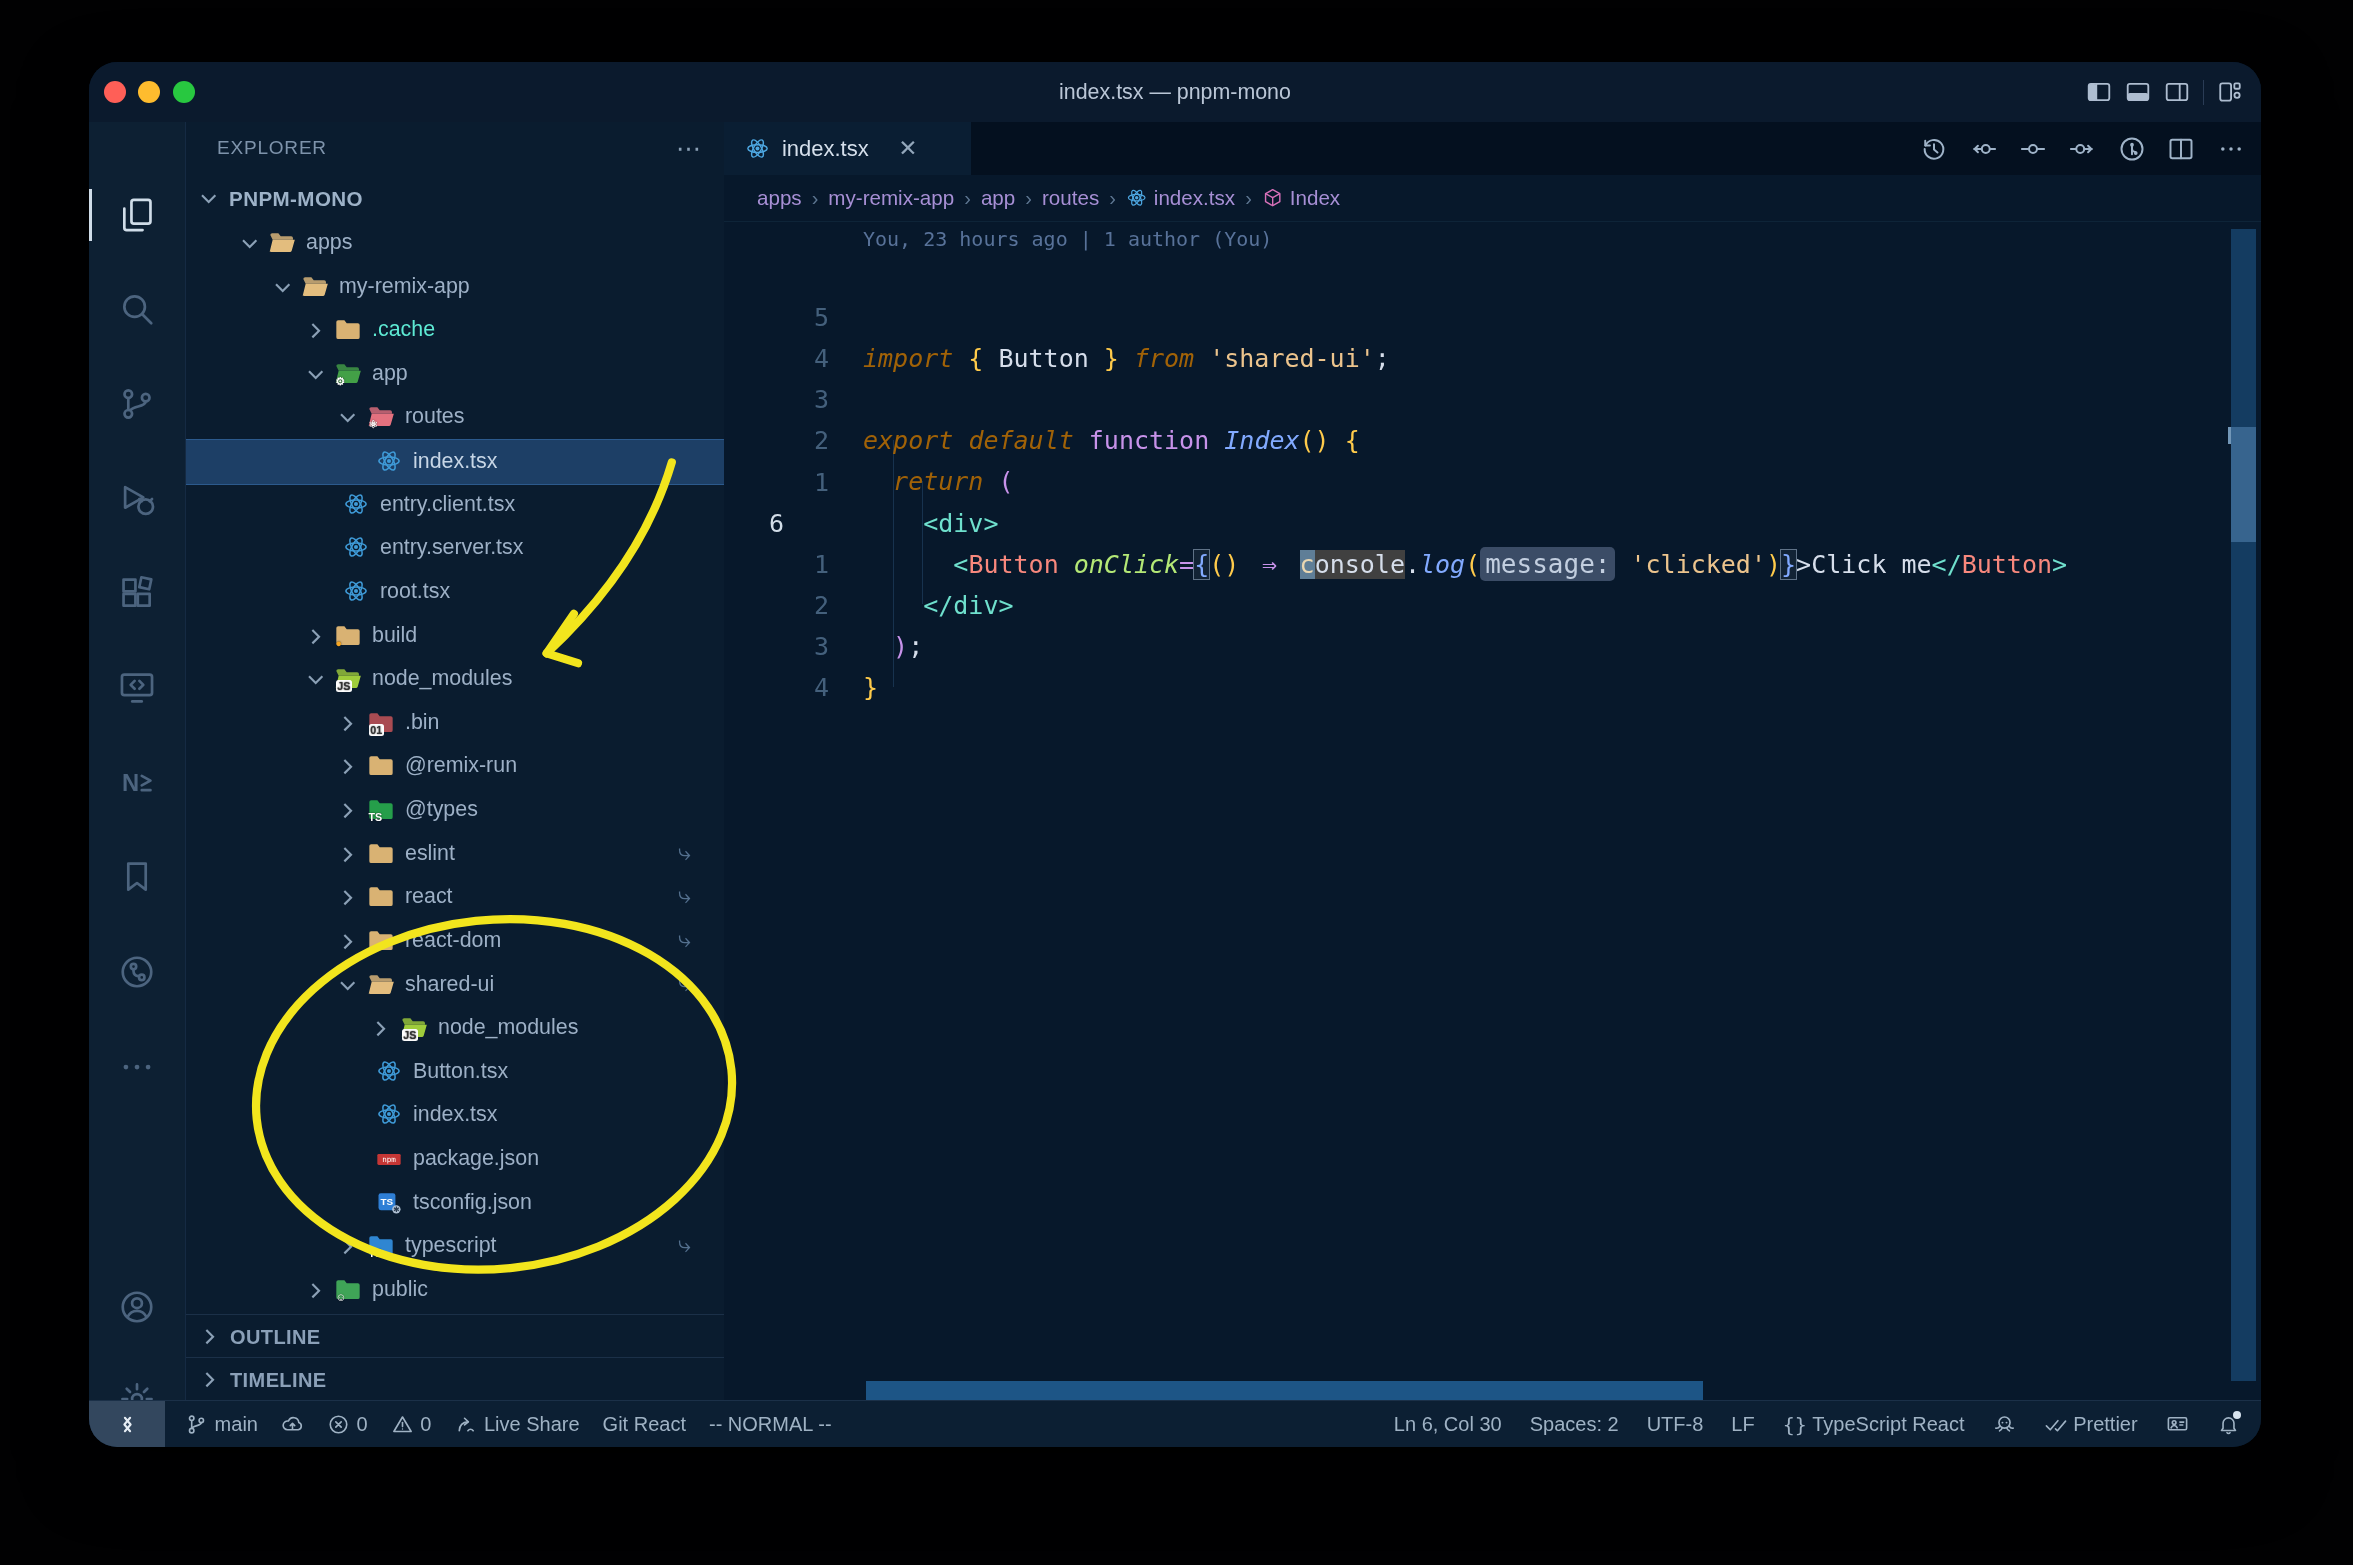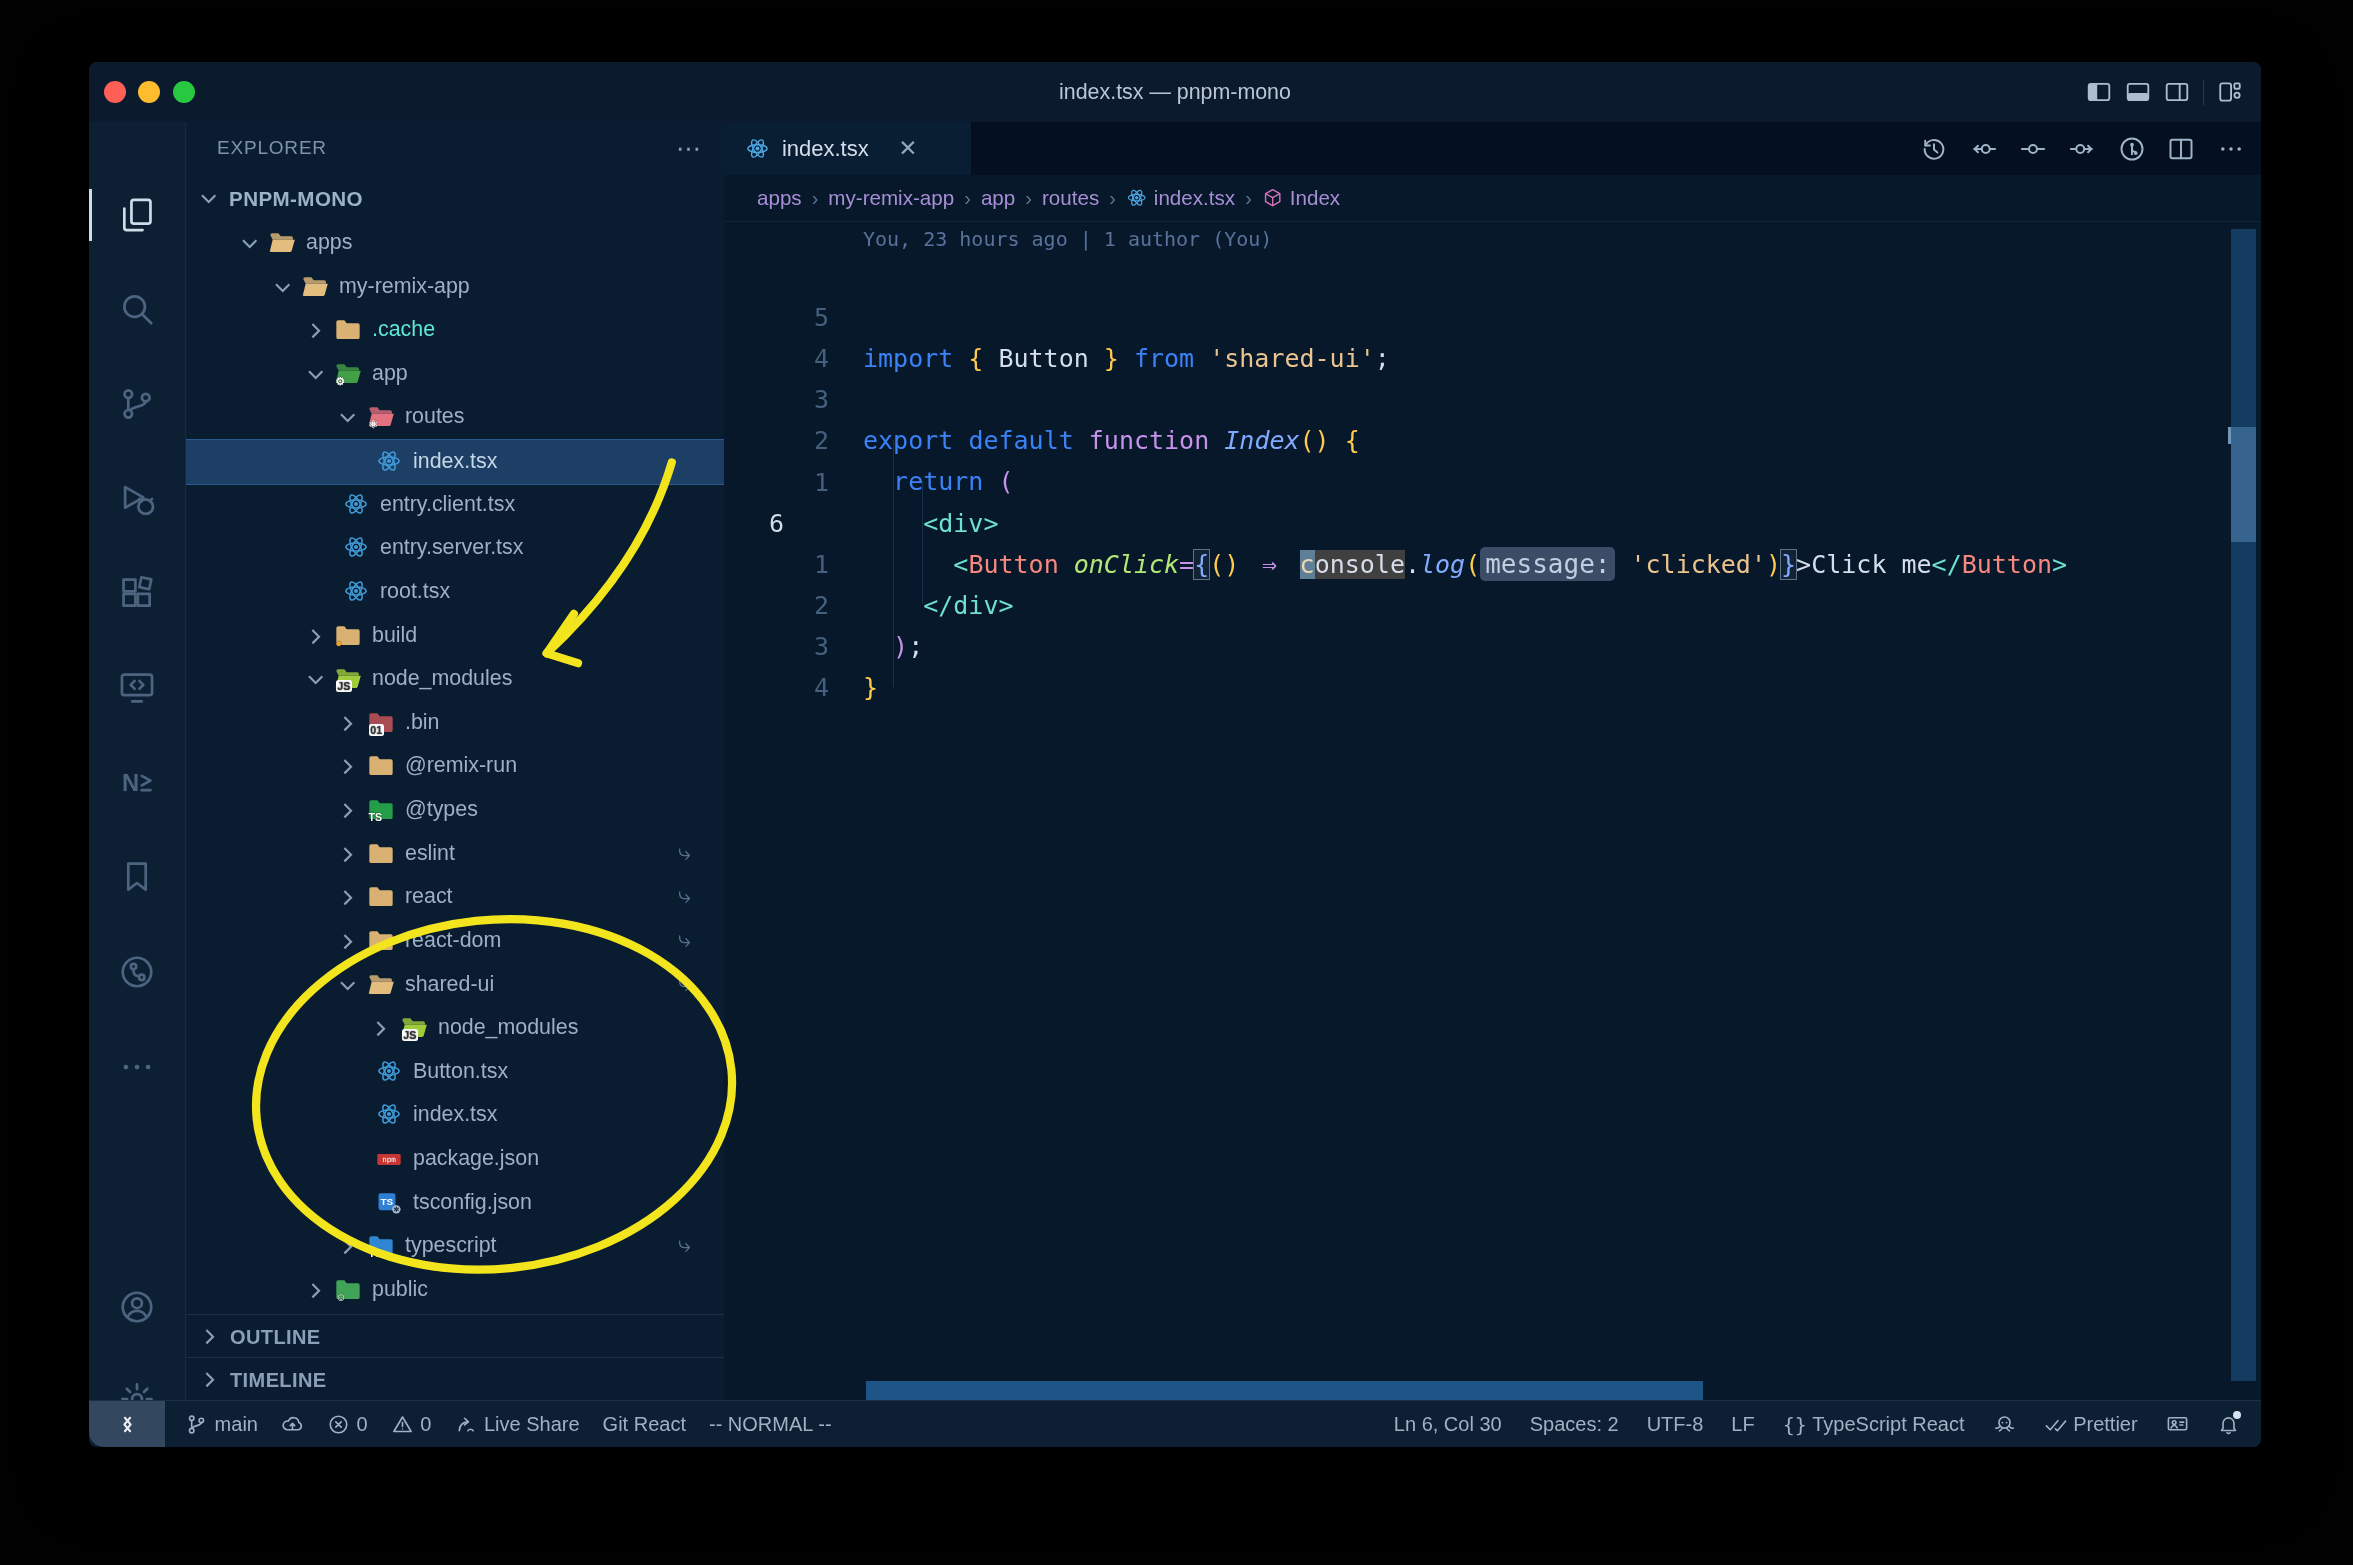--- a/index.html
+++ b/index.html
@@ -1,18 +1,18 @@
 <!DOCTYPE html>
 <html style="font-size:13px"><head>
 <meta charset="utf-8">
 <style>
   html,body{margin:0;padding:0;background:#000;}
   .stage{position:relative;width:2354px;height:1565px;background:#010102;overflow:hidden;
          font-family:"Liberation Sans",sans-serif;}
-  .window{position:absolute;left:89px;top:62px;width:2172px;height:1385px;border-radius:8px;
+  .window{position:absolute;left:89px;top:62px;width:2172px;height:1385px;border-radius:28px;
           background:#07182b;overflow:hidden;box-shadow:0 25px 66px rgba(0,0,0,.7);}
   
   .titlebar{position:absolute;left:0;top:0;right:0;height:60px;background:#0b1a2d;border-bottom:0.8px solid #142942;}
   .traffic{position:absolute;top:19px;width:22px;height:22px;border-radius:50%;}
   .t-close{left:15px;background:#ff5f57;}
   .t-min{left:49px;background:#febc2e;}
   .t-zoom{left:84px;background:#28c840;}
   .win-title{position:absolute;left:0;right:0;top:0;height:60px;line-height:60px;text-align:center;
              color:#bac6d6;font-size:21.4px;}
   .tb-icons{position:absolute;right:18px;top:0;height:60px;display:flex;align-items:center;gap:13px;color:#aebdd0;}
@@ -68,21 +68,21 @@
   .breadcrumbs .ic{width:21.4px;height:21.4px;display:inline-block;vertical-align:middle;}
   .bc-item{display:flex;align-items:center;gap:6.6px;}
   .blame{position:absolute;left:139px;top:105px;height:28px;font-size:20px;color:#587299;font-family:"DejaVu Sans Mono",monospace;}
   .code{position:absolute;left:0;top:134px;right:33px;bottom:0;font-family:"DejaVu Sans Mono",monospace;
         font-size:25px;}
   .code-line{position:absolute;left:0;right:0;height:41px;line-height:41px;white-space:pre;}
   .lineno{position:absolute;left:0;width:105px;text-align:right;color:#44607c;}
   .lineno.cur{text-align:left;padding-left:45px;box-sizing:border-box;color:#d2dde8;width:115px;}
   .ctext{position:absolute;left:139px;}
   .guide{position:absolute;width:0.8px;background:#17324e;}
-  .tk-kw{color:#3b82f6;}
+  .tk-kw{color:#a16207;font-style:italic;}
   .tk-kwp{color:#c792ea;}
   .tk-fg{color:#d6deeb;}
   .tk-str{color:#ecc48d;}
   .tk-gold{color:#ffcb4b;}
   .tk-tag{color:#6fe0cd;}
   .tk-comp{color:#f8887d;}
   .tk-attr{color:#b4e876;font-style:italic;}
   .tk-fn{color:#82aaff;font-style:italic;}
   .tk-blue{color:#82aaff;}
   .tk-arrow{color:#c792ea;display:inline-block;width:2ch;text-align:center;}

